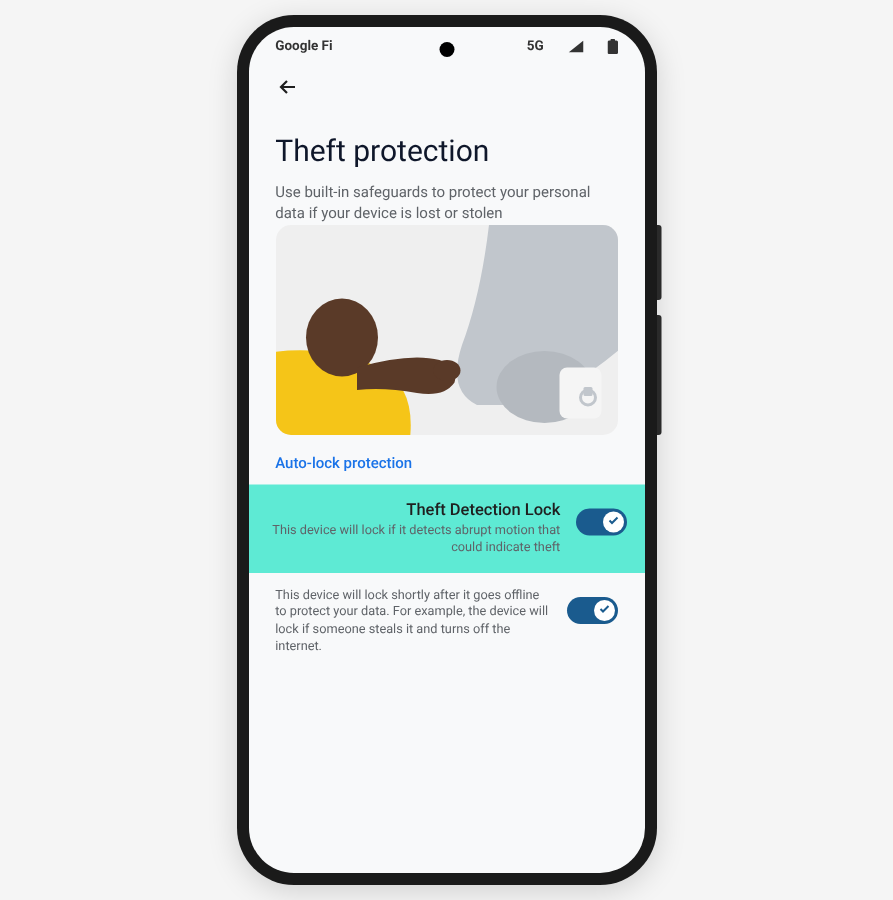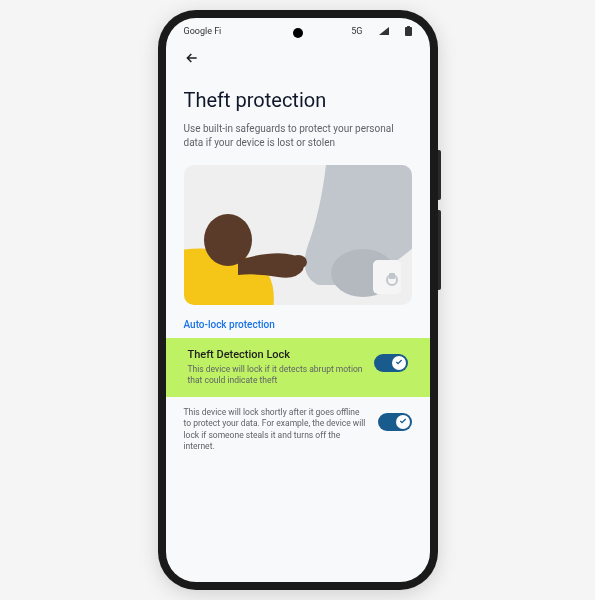--- a/index.html
+++ b/index.html
@@ -60,21 +60,21 @@
     border-radius: 50%;
     z-index: 10;
   }
   .status-bar {
     display: flex;
     justify-content: space-between;
     align-items: center;
     padding: 8px 18px 4px;
     font-size: 9px;
     color: #333;
-    font-weight: 400;
+    font-weight: 700;
   }
   .status-right {
     display: flex;
     align-items: center;
     gap: 16px;
   }
   .status-right svg { display: block; }
   .nav-bar {
     padding: 4px 12px 8px;
   }
@@ -93,21 +93,21 @@
   .page-title {
     font-size: 20px;
     font-weight: 400;
     color: #0f172a;
     margin-bottom: 10px;
   }
   .page-subtitle {
     font-size: 10px;
     color: #5f6368;
     line-height: 1.4;
-    margin-bottom: 15px;
+    margin-bottom: 0;
   }
   .illustration {
     width: 100%;
     height: 140px;
     background: #efefef;
     border-radius: 10px;
     position: relative;
     overflow: hidden;
     margin-bottom: 14px;
   }
@@ -118,23 +118,24 @@
     margin-bottom: 8px;
   }
   .setting-item {
     display: flex;
     align-items: flex-start;
     justify-content: space-between;
     padding: 10px 0;
     gap: 10px;
   }
   .setting-item.highlighted {
-    background: #bef264;
+    background: #5eead4;
     margin: 0 -18px;
-    padding: 10px 22px;
+    padding: 10px 12px;
+    text-align: right;
   }
   .setting-text { flex: 1; }
   .setting-title {
     font-size: 11px;
     color: #1f1f1f;
     font-weight: 500;
     margin-bottom: 3px;
   }
   .setting-desc {
     font-size: 8.5px;

